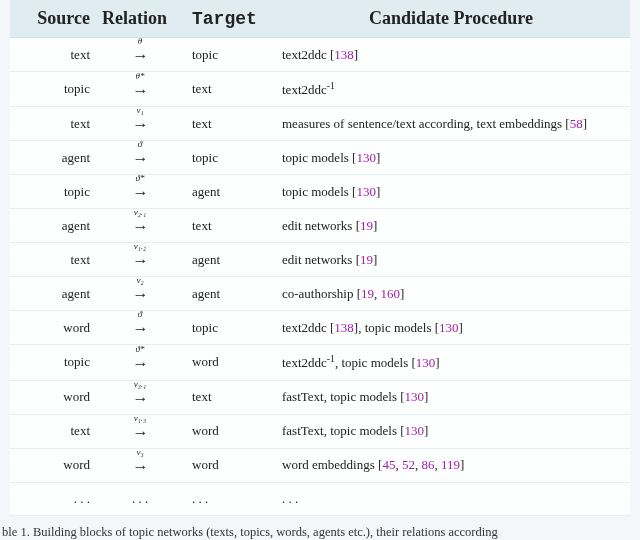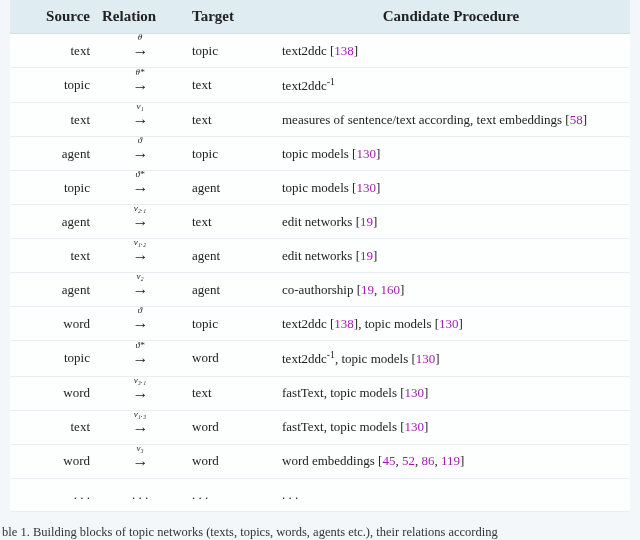--- a/index.html
+++ b/index.html
@@ -23,26 +23,26 @@
     margin-left: 10px;
     background: #fdfefe;
   }
   thead tr {
     background: #dfecf1;
   }
   th {
     text-align: left;
     font-weight: bold;
     padding: 8px 10px 8px 10px;
-    font-size: 15px;
+    font-size: 18px;
     border-bottom: 1px solid #d3e0e6;
   }
   th.source { width: 70px; text-align: right; padding-right: 8px; }
   th.relation { width: 70px; text-align: left; padding-left: 4px; }
-  th.target { width: 70px; text-align: left; }
+  th.target { width: 70px; text-align: left; font-family: Liberation Mono, monospace; }
   th.proc { text-align: center; }
   tbody tr {
     border-bottom: 1px solid #e6eef2;
   }
   td {
     padding: 8px 10px 8px 10px;
     font-size: 13px;
     vertical-align: middle;
     white-space: nowrap;
   }

